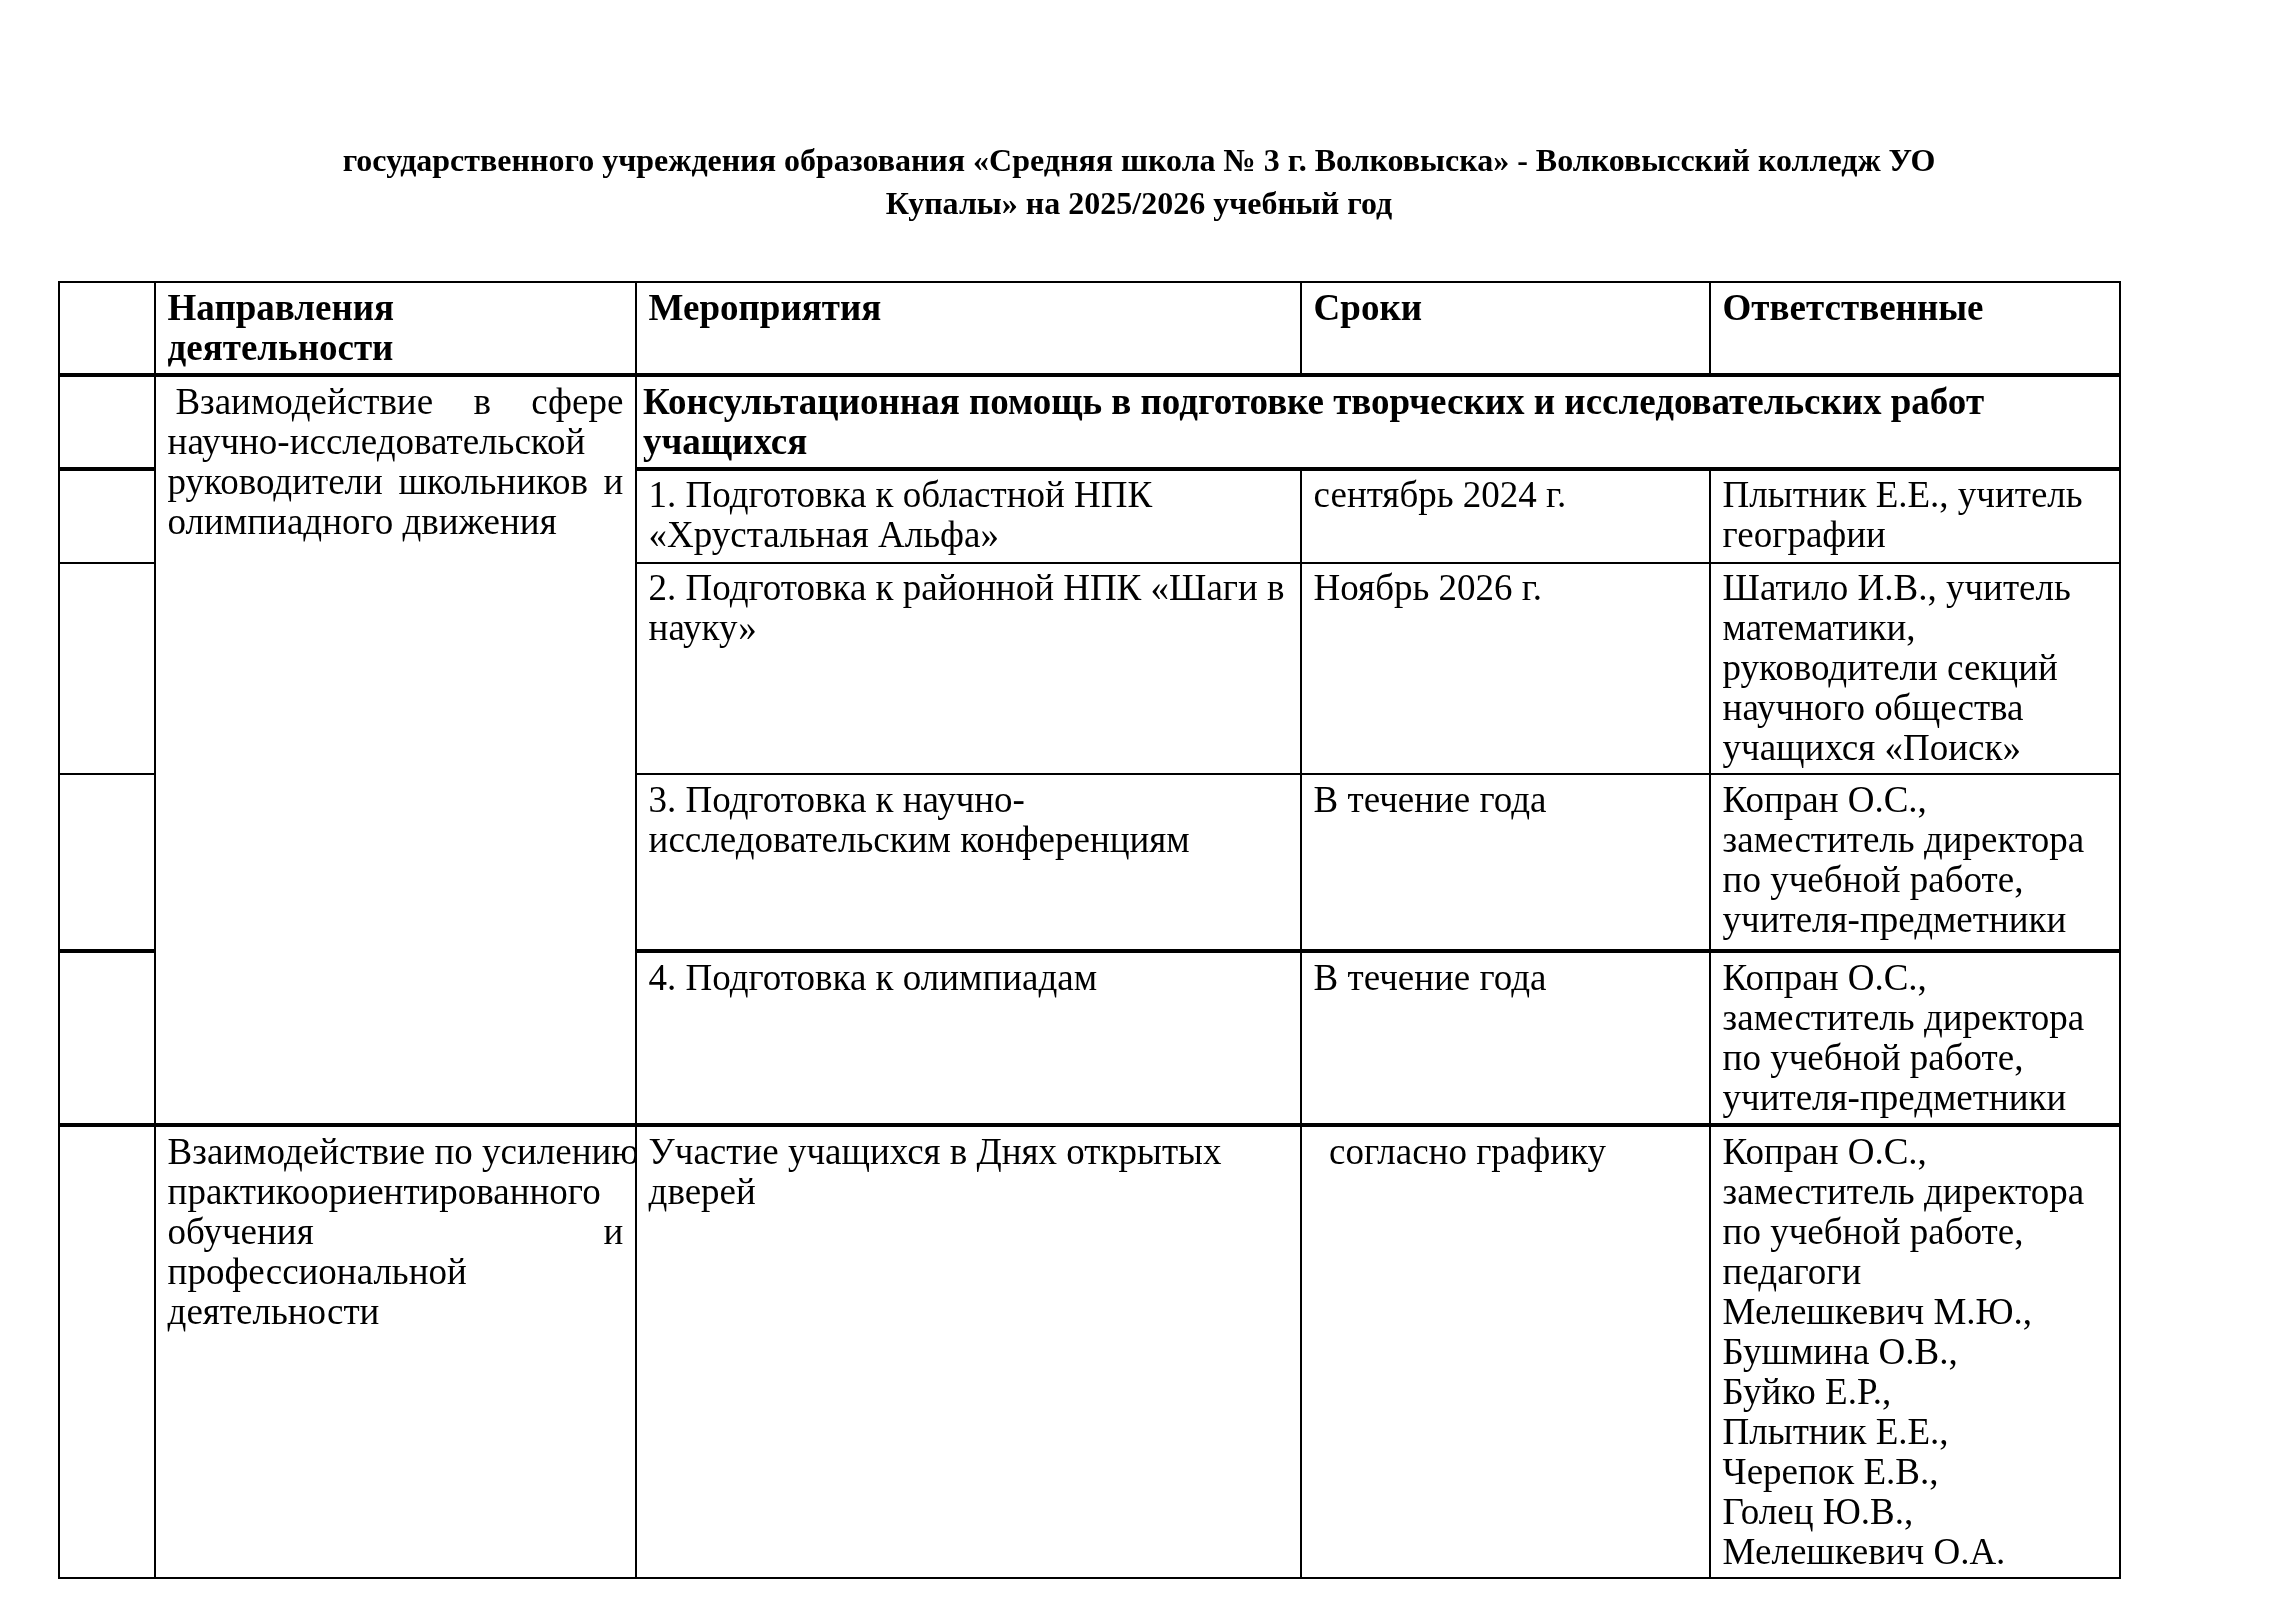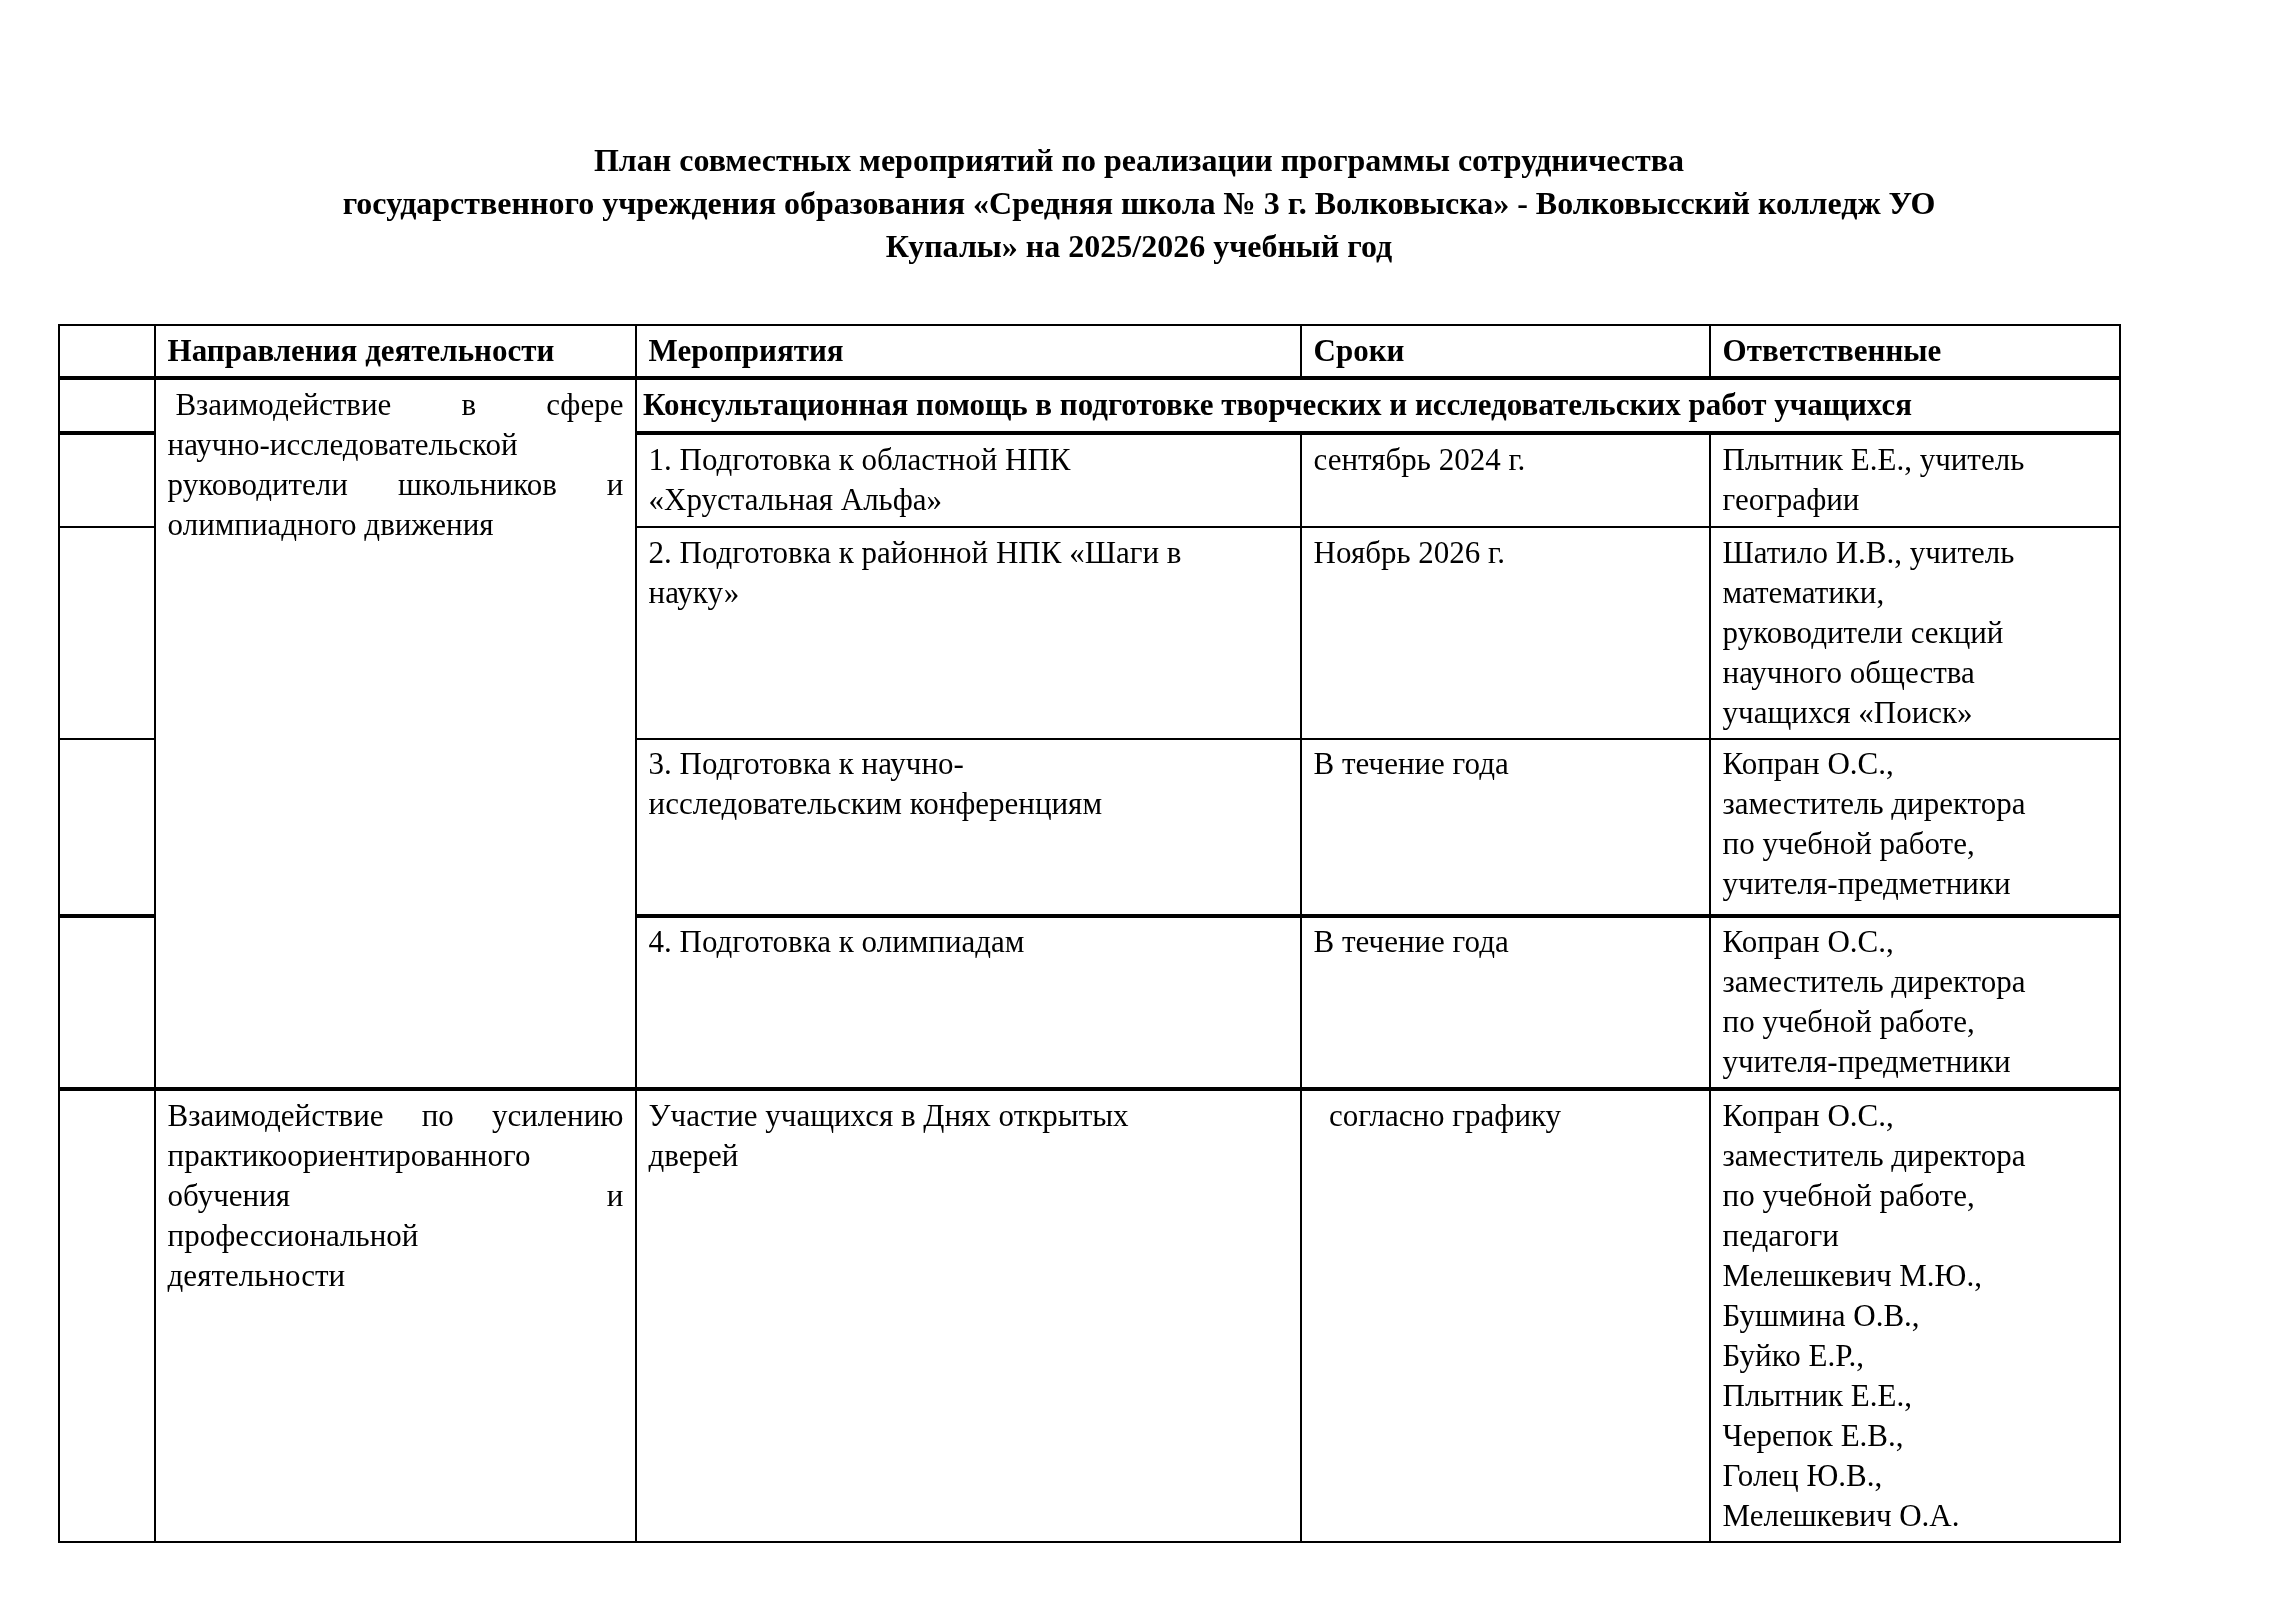--- a/index.html
+++ b/index.html
@@ -27,21 +27,21 @@
   table.plan {
     border-collapse: collapse;
     table-layout: fixed;
     width: 2062px;
     margin: 56px 0 0 58px;
   }
   td, th {
     border: 2.9px solid #000000;
     vertical-align: top;
     padding: 4.9px 11.6px;
-    font-size: 31px;
+    font-size: 37px;
     line-height: 40px;
     text-align: left;
     font-weight: normal;
     overflow: hidden;
   }
   th { font-weight: bold; }
   .banner-cell { font-weight: bold; padding-left: 6px; }
   .line { white-space: nowrap; }
   
   tr.thick-bottom > td, tr.thick-bottom > th { border-bottom-width: 4.9px; }
@@ -49,21 +49,20 @@
   
   .justify-lines .line { text-align: justify; text-align-last: justify; }
   .justify-lines .line:last-child { text-align: left; text-align-last: auto; }
   .indent-first .line:first-child { text-indent: 7.8px; }
   .indent-sm { text-indent: 15.5px; }
 </style>
 </head>
 <body>
 
 <div class="title-block">
-    <div class="line">План совместных мероприятий по реализации программы сотрудничества</div>
     <div class="line">государственного учреждения образования «Средняя школа № 3 г. Волковыска» - Волковысский колледж УО</div>
     <div class="line">Купалы»  на 2025/2026 учебный год</div>
   </div>
 
 <table class="plan">
   <colgroup>
     <col style="width:96px">
     <col style="width:481px">
     <col style="width:665px">
     <col style="width:409px">

